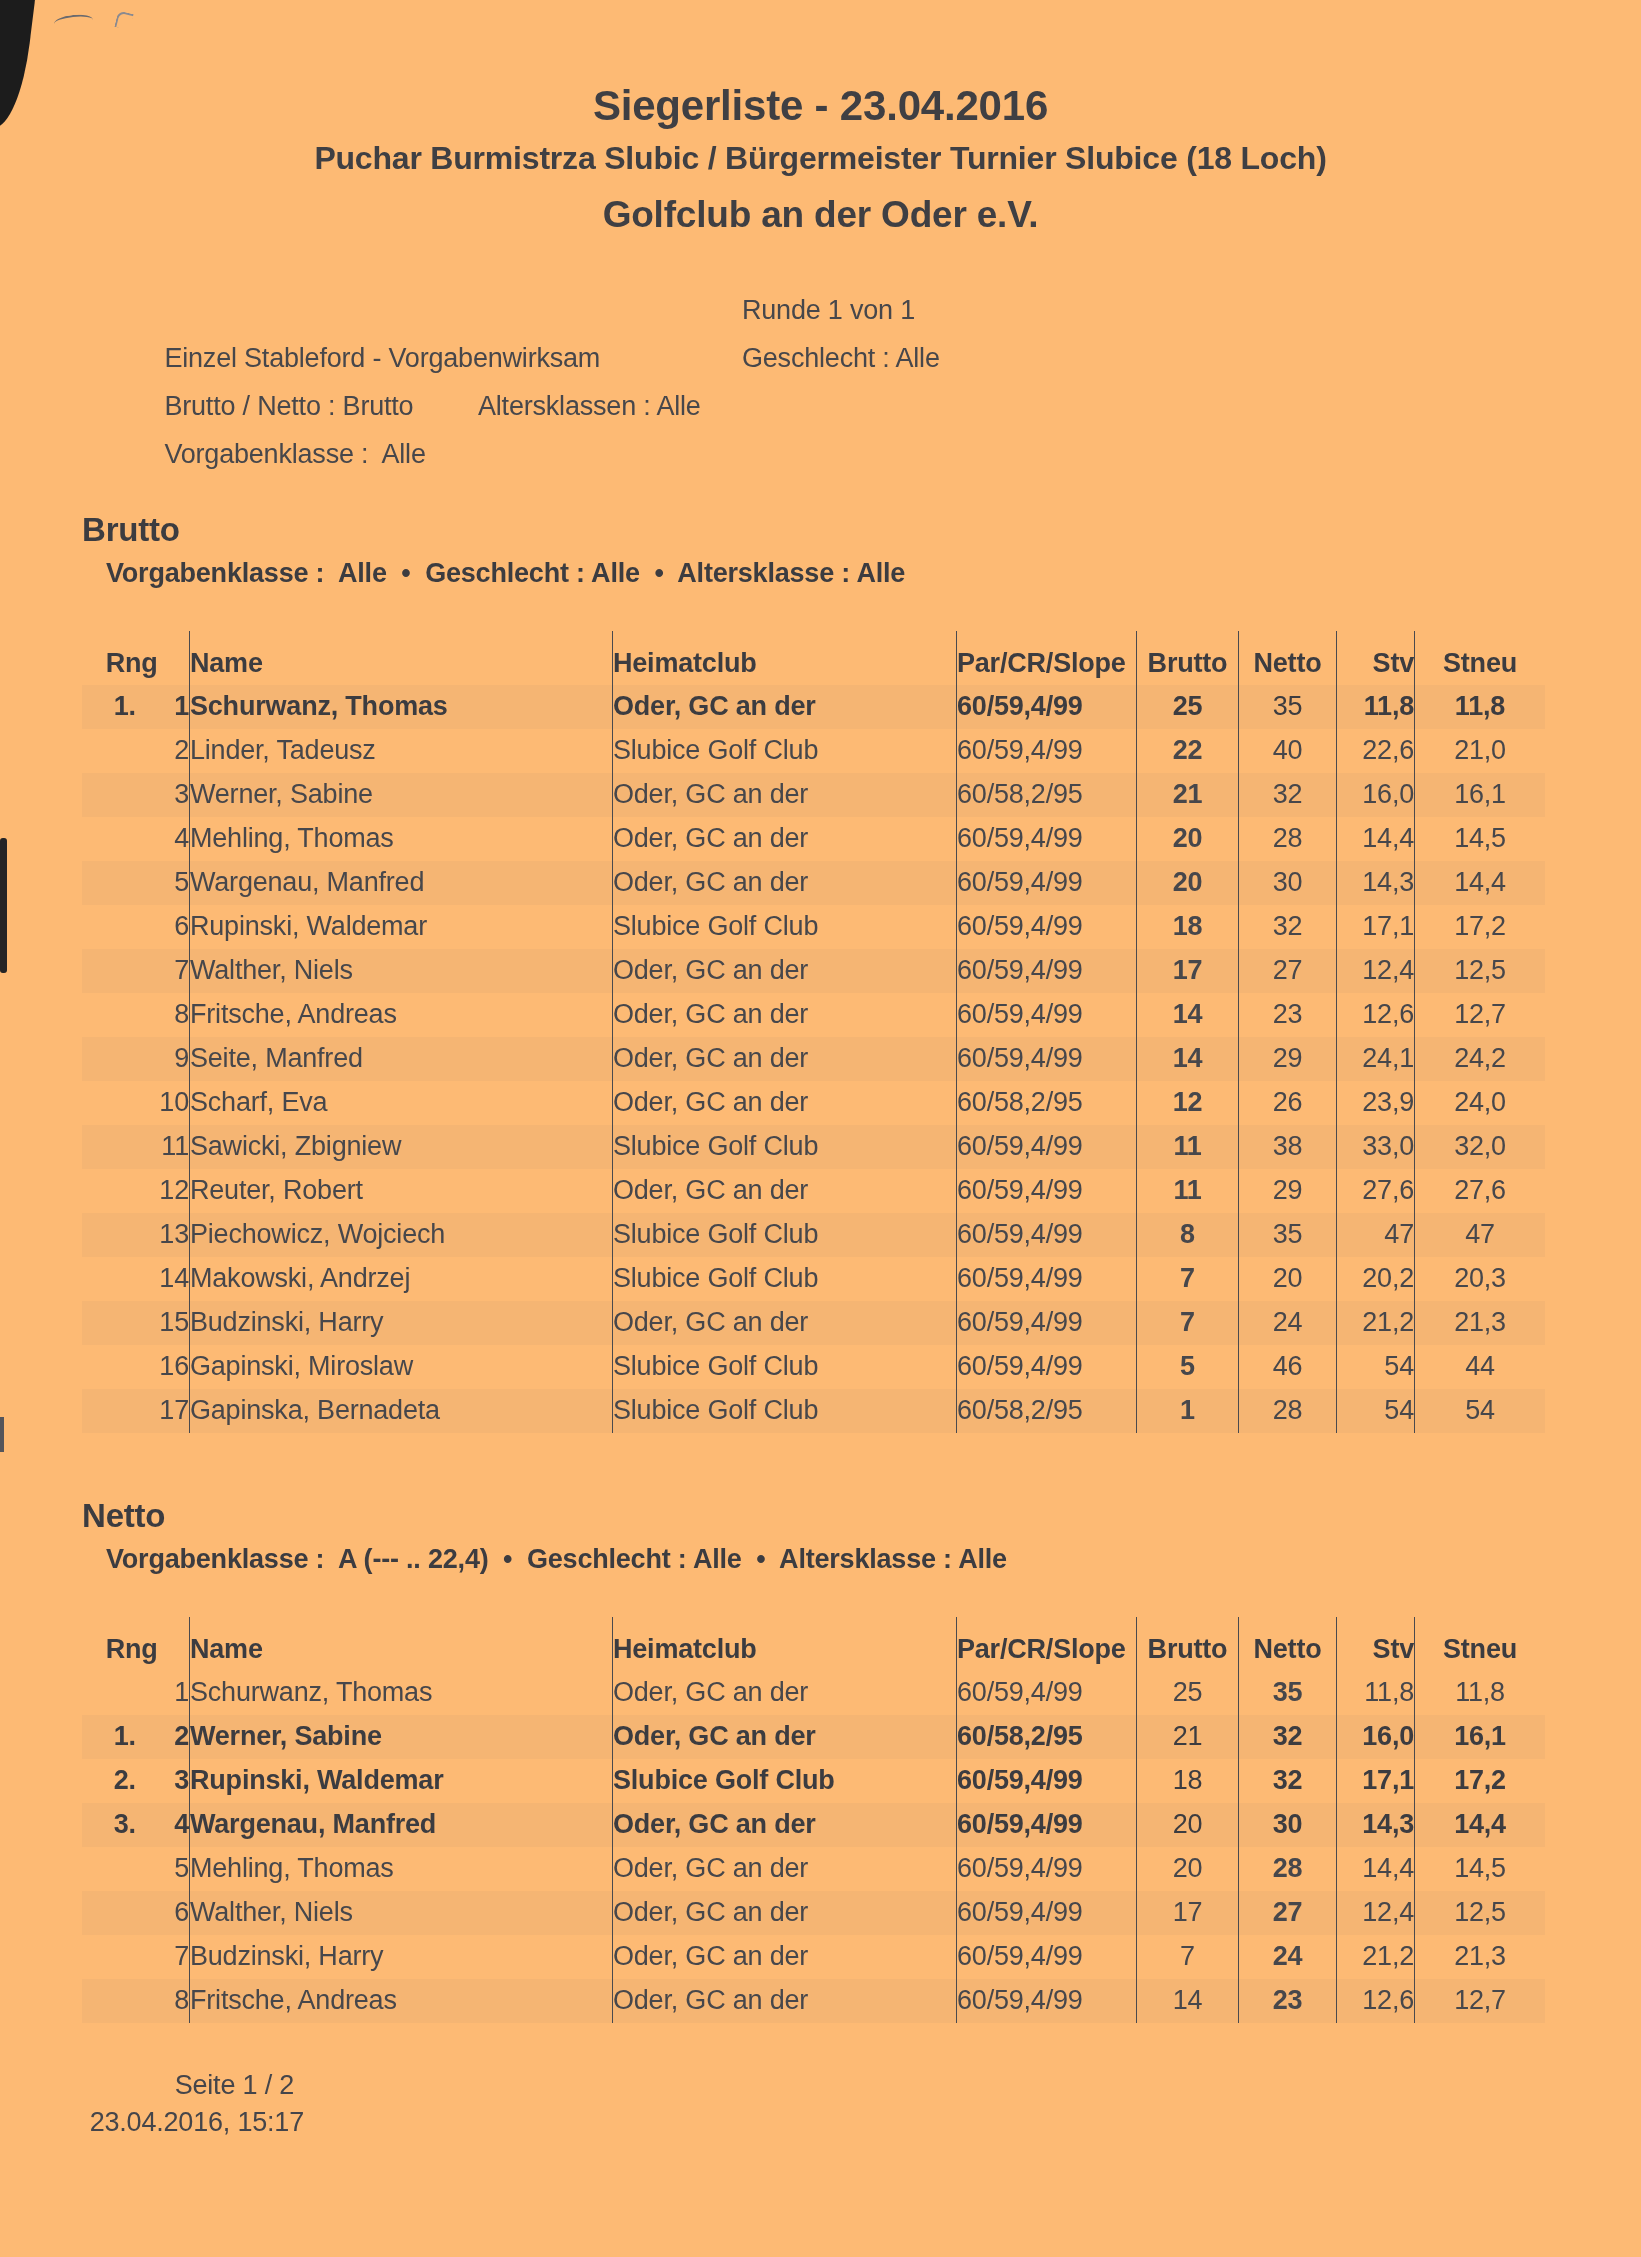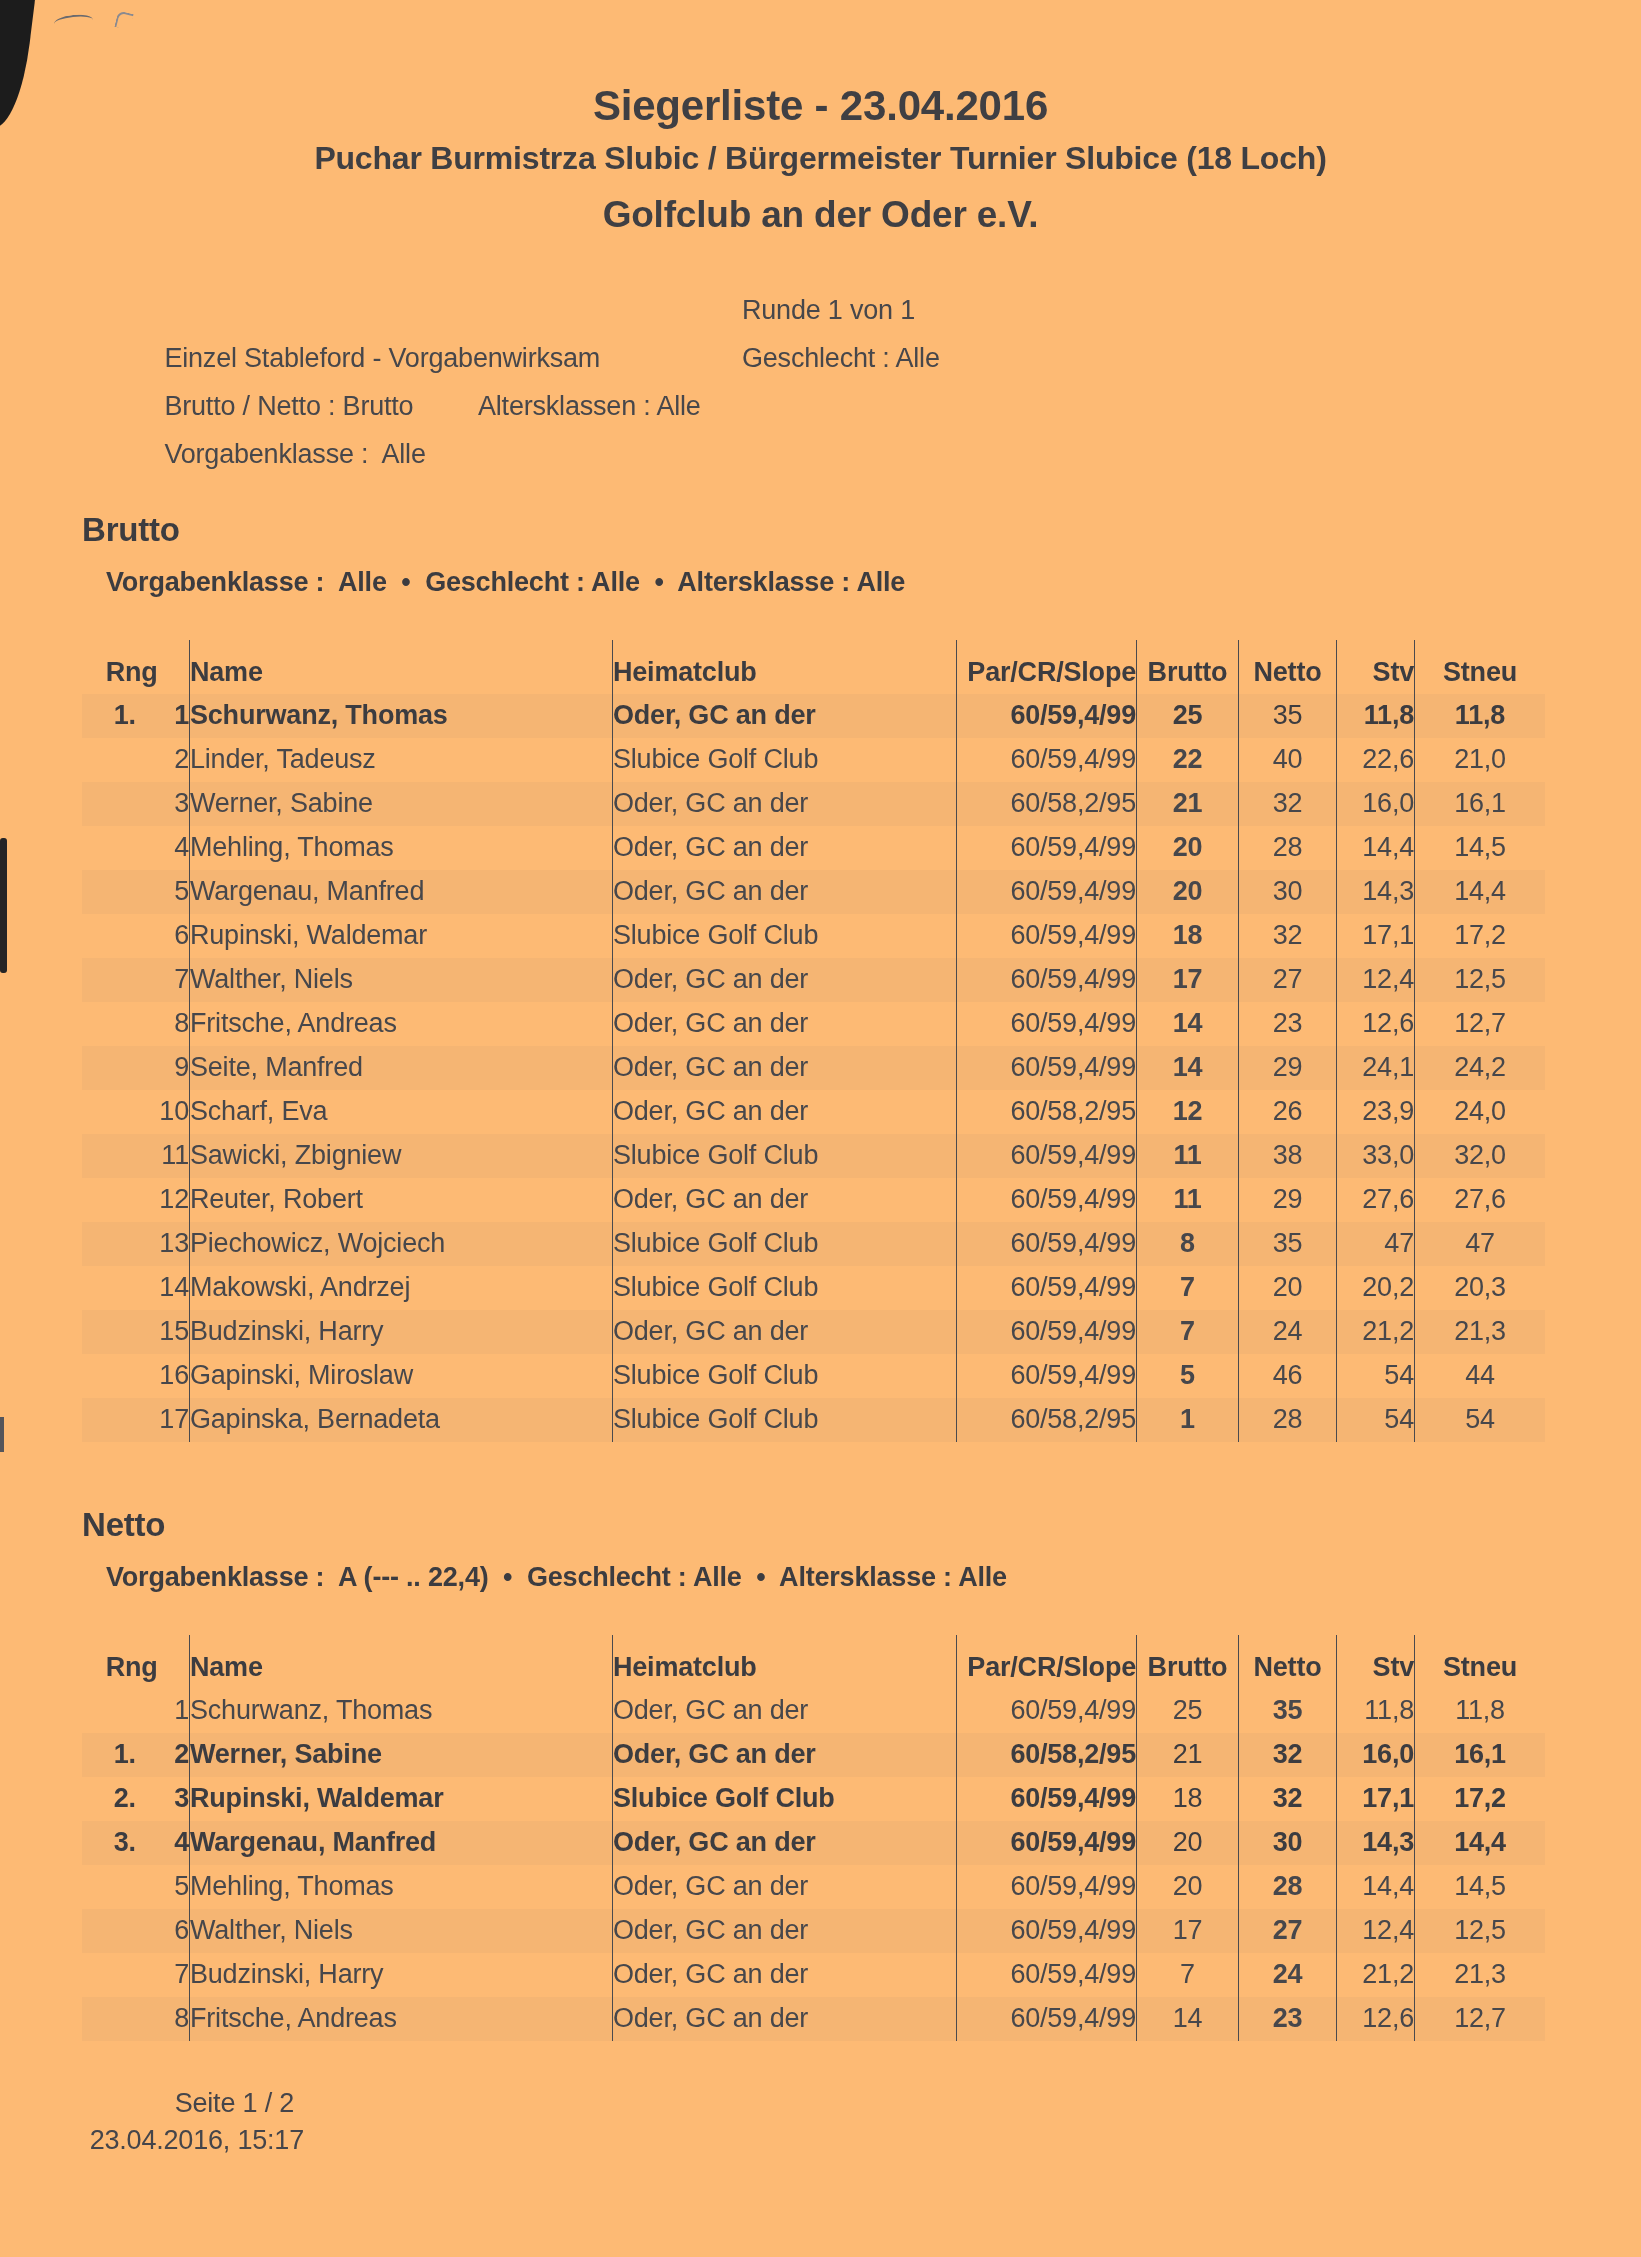--- a/index.html
+++ b/index.html
@@ -24,30 +24,30 @@
 
   .content { padding:0 77px 0 82px; }
 
   .info { position:relative; margin:50px 0 0 24px; font-size:27px; line-height:48px; }
   .info-line { position:relative; height:48px; white-space:pre; }
   .info-mid   { position:absolute; left:372px; top:0; }
   .info-right { position:absolute; left:636px; top:0; }
 
   .section-title { margin:81px 0 0 0; font-size:33px; font-weight:bold; color:#3c3c40; }
   .section-title.netto { margin-top:64px; }
-  .filter-line { margin:18px 0 0 24px; font-size:27px; font-weight:bold; color:#3c3c40; white-space:pre; }
+  .filter-line { margin:9px 0 0 24px; font-size:27px; font-weight:bold; color:#3c3c40; white-space:pre; }
 
   table.results { border-collapse:collapse; table-layout:fixed; width:1463px; margin-top:42px; font-size:27px; }
   table.results th, table.results td { padding:0; height:44px; overflow:hidden; white-space:nowrap; font-weight:normal; }
   table.results thead th { height:48px; font-weight:bold; vertical-align:bottom; padding-bottom:5.8px; }
   .c-place { width:56px;  text-align:right; padding-right:3.9px; }
   .c-pos   { width:58px;  text-align:right; padding-right:9.7px; border-right:1.9px solid #4a4a4e; }
   .c-name  { width:422px; text-align:left;  padding-left:11.6px;  border-right:1.9px solid #4a4a4e; }
   .c-club  { width:343px; text-align:left;  padding-left:11.6px;  border-right:1.9px solid #4a4a4e; }
-  .c-par   { width:179px; text-align:right; border-right:1.9px solid #4a4a4e;margin-left:12px; }
+  .c-par   { width:179px; text-align:left; border-right:1.9px solid #4a4a4e;margin-left:12px; }
   .c-brutto{ width:101px; text-align:center; border-right:1.9px solid #4a4a4e; }
   .c-netto { width:97px; text-align:center; border-right:1.9px solid #4a4a4e; }
   .c-stv   { width:77px;  text-align:right; border-right:1.9px solid #4a4a4e; }
   .c-stneu { width:130px; text-align:center; }
   thead th.c-rng { text-align:center; padding-right:7.7px; border-right:1.9px solid #4a4a4e; }
   thead th.c-name, thead th.c-club { text-align:left; }
 
   
   .t-brutto tbody tr:nth-child(odd)  { background:rgba(70,70,85,0.045); }
   .t-netto  tbody tr:nth-child(even) { background:rgba(70,70,85,0.045); }

